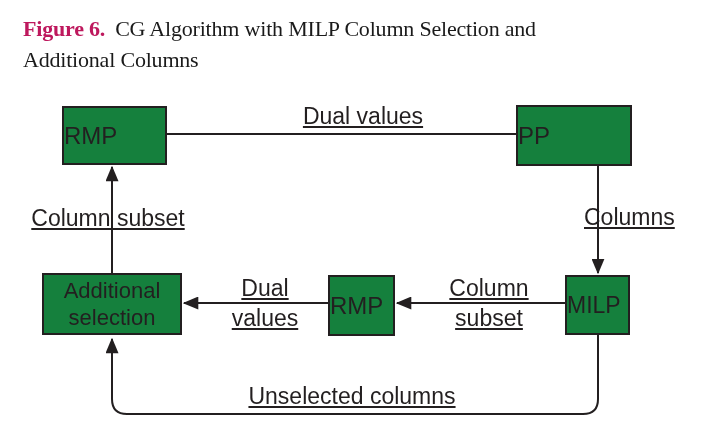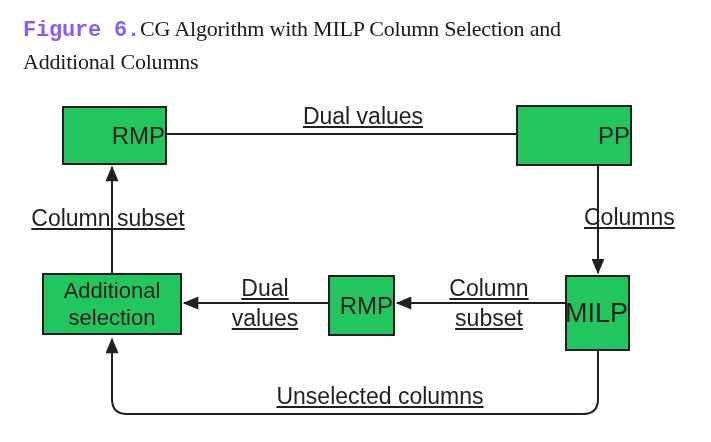--- a/index.html
+++ b/index.html
@@ -22,71 +22,72 @@
     left: 23px;
     top: 13px;
     width: 600px;
     font-family: "Liberation Serif", serif;
     font-size: 22px;
     line-height: 31px;
     letter-spacing: -0.2px;
     color: #1a1a1a;
   }
   .cap-label {
-    font-family: Liberation Mono, monospace;
+    font-family: Liberation Serif, serif;
     font-weight: bold;
-    color: #8b5cf6;
+    color: #be185d;
+    margin-right: 10px;
   }
   
   .diagram {
     position: absolute;
     inset: 0;
   }
   .connectors {
     position: absolute;
     left: 0;
     top: 0;
   }
   .node {
     position: absolute;
     box-sizing: border-box;
     border: 2.5px solid #231f20;
-    background: #22c55e;
+    background: #15803d;
     display: flex;
     align-items: center;
-    justify-content: flex-end;
+    justify-content: flex-start;
     text-align: center;
     font-size: 24px;
     color: #231f20;
   }
   .node-rmp-top    { left: 62px;  top: 106px; width: 105px; height: 59px; }
   .node-pp         { left: 516px; top: 105px; width: 116px; height: 61px; }
   .node-additional { left: 42px;  top: 273px; width: 140px; height: 62px;
                      font-size: 22px; line-height: 27px; }
   .node-rmp-bottom { left: 328px; top: 275px; width: 67px;  height: 61px; }
-  .node-milp       { left: 565px; top: 275px; width: 65px;  height: 76px;
-                     font-size: 27px; }
+  .node-milp       { left: 565px; top: 275px; width: 65px;  height: 60px;
+                     font-size: 23px; }
   .edge-label {
     position: absolute;
     font-size: 23px;
     color: #231f20;
     white-space: nowrap;
     text-decoration: underline;
   }
   .edge-label.wrap {
     white-space: normal;
     text-align: center;
     line-height: 30px;
   }
   .lbl-dual-top        { left: 363px; top: 103px; transform: translateX(-50%); }
   .lbl-columns         { left: 584px; top: 204px; }
   .lbl-colsubset-mid   { left: 489px; top: 273px; transform: translateX(-50%); width: 100px; }
   .lbl-dualvalues-mid  { left: 265px; top: 273px; transform: translateX(-50%); width: 74px; }
   .lbl-colsubset-left  { left: 108px; top: 205px; transform: translateX(-50%); }
-  .lbl-unselected      { left: 380px; top: 383px; transform: translateX(-50%); }
+  .lbl-unselected      { left: 352px; top: 383px; transform: translateX(-50%); }
 </style>
 </head>
 <body>
 
 <div class="fig">
 
   <div class="caption">
     <span class="cap-label">Figure 6.</span><span class="cap-text">CG Algorithm with MILP Column Selection and</span><br>
     <span class="cap-text">Additional Columns</span>
   </div>

